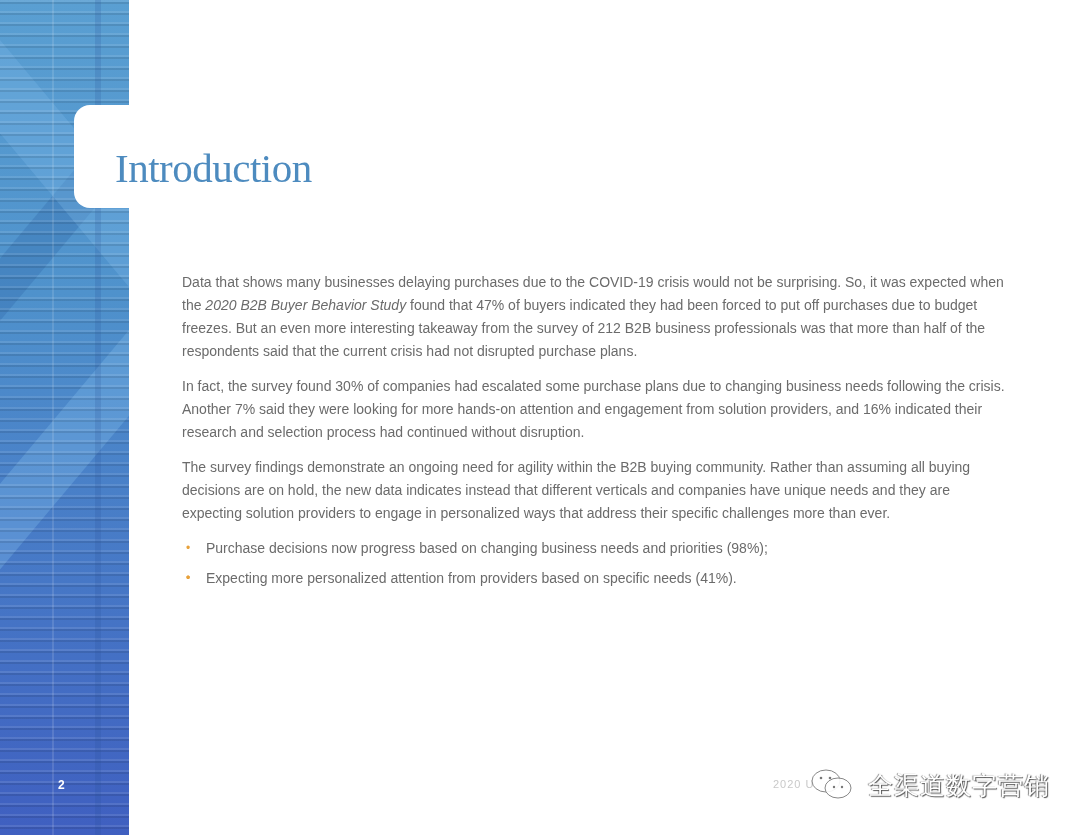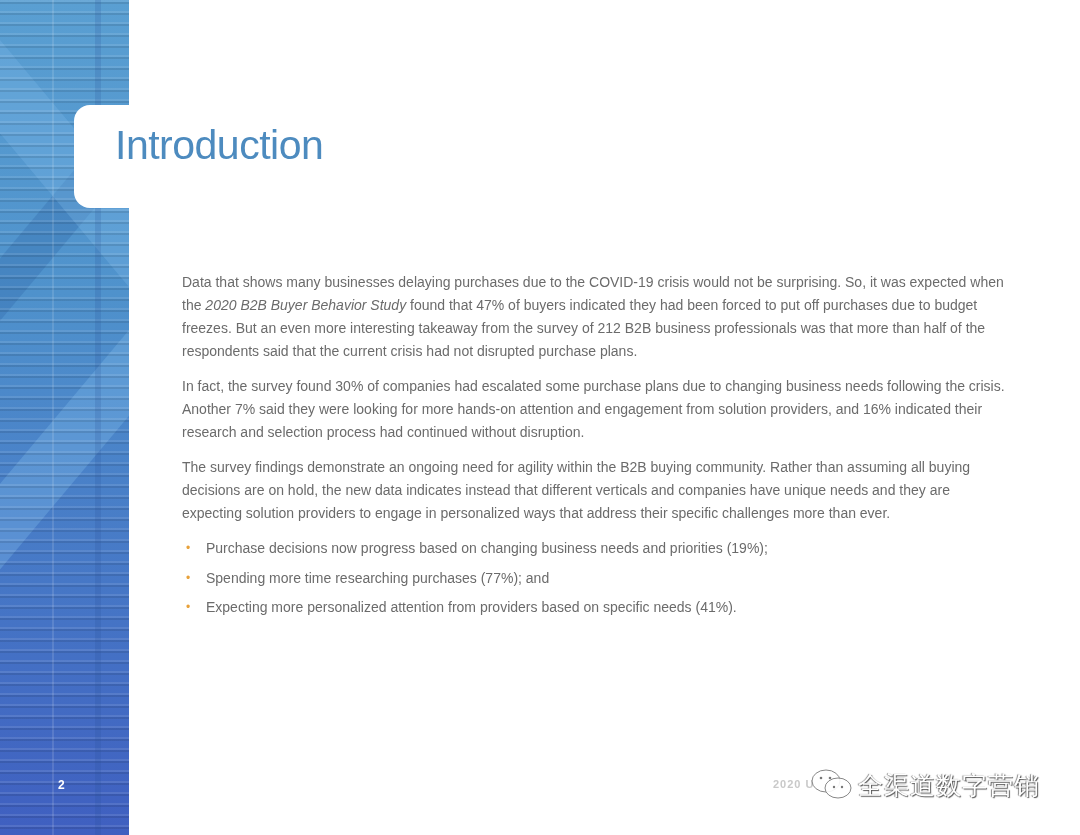--- a/index.html
+++ b/index.html
@@ -10,28 +10,28 @@
     background: repeating-linear-gradient(180deg, rgba(255,255,255,0.10) 0px, rgba(255,255,255,0.10) 2px, rgba(0,0,0,0.10) 2px, rgba(0,0,0,0.10) 4px, transparent 4px, transparent 11px); }
   .vline { position:absolute; top:0; bottom:0; width:2px; background:rgba(255,255,255,0.12); }
   .vline.v1 { left:52px; }
   .vline.v2 { left:95px; width:6px; background:rgba(40,80,150,0.18); }
   .diag { position:absolute; width:60px; height:700px; background:rgba(120,180,230,0.35); transform-origin:center; }
   .diag.d1 { left:40px; top:-180px; transform:rotate(-40deg); }
   .diag.d2 { left:20px; top:120px; transform:rotate(40deg); width:55px; background:rgba(130,190,235,0.32); }
   .diag.d3 { left:30px; top:-120px; transform:rotate(40deg); width:40px; background:rgba(40,90,160,0.25); }
   .page-num { position:absolute; left:58px; top:778px; color:#ffffff; font-weight:bold; font-size:12px; }
   .title-tab { position:absolute; left:74px; top:105px; width:120px; height:103px; background:#ffffff; border-radius:16px 0 0 16px; }
-  .page-title { position:absolute; left:115px; top:122px; font-family:Liberation Sans, sans-serif; font-size:41px; color:#4d8bbf; letter-spacing:-0.5px; margin:0; font-weight:normal; }
+  .page-title { position:absolute; left:115px; top:144px; font-family:Liberation Serif, serif; font-size:41px; color:#4d8bbf; letter-spacing:-0.5px; margin:0; font-weight:normal; }
   .content { position:absolute; left:182px; top:263px; width:830px; color:#6b6b6b; font-size:14px; line-height:23px; }
   .content p { margin:8px 0 12px 0; }
   .content ul { list-style:none; margin:0 0 11px 0; padding:0 0 0 24px; }
   .content li { position:relative; margin:0 0 6.5px 0; }
   .bullet { position:absolute; left:-20px; top:0; color:#e8a13a; font-size:12px; }
-  .footer { position:absolute; left:773px; top:778px; font-size:11px; font-weight:bold; color:#c9c9c9; letter-spacing:1px; }
-  .watermark { position:absolute; left:810px; top:768px; display:flex; align-items:center; gap:4px; }
+  .footer { position:absolute; left:773px; top:778px; font-size:11px; font-weight:normal; color:#c9c9c9; letter-spacing:1px; }
+  .watermark { position:absolute; left:810px; top:768px; display:flex; align-items:center; gap:14px; }
   .wm-text { font-size:25px; color:#ffffff; text-shadow: 1px 1px 1px #555, -1px 0 1px #888; letter-spacing:1px; }
   .wm-icon { width:44px; height:34px; }
 </style>
 </head>
 <body>
 
 <div class="sidebar">
   <div class="diag d3"></div>
   <div class="diag d1"></div>
   <div class="diag d2"></div>
@@ -42,22 +42,22 @@
 </div>
 
 <div class="title-tab"></div>
 <h1 class="page-title">Introduction</h1>
 
 <div class="content">
   <p><span>Data that shows many businesses delaying purchases due to the COVID-19 crisis would not be surprising. So, it was expected when the </span><em>2020 B2B Buyer Behavior Study</em><span> found that 47% of buyers indicated they had been forced to put off purchases due to budget freezes. But an even more interesting takeaway from the survey of 212 B2B business professionals was that more than half of the respondents said that the current crisis had not disrupted purchase plans.</span></p>
   <p>In fact, the survey found 30% of companies had escalated some purchase plans due to changing business needs following the crisis. Another 7% said they were looking for more hands-on attention and engagement from solution providers, and 16% indicated their research and selection process had continued without disruption.</p>
   <p>The survey findings demonstrate an ongoing need for agility within the B2B buying community. Rather than assuming all buying decisions are on hold, the new data indicates instead that different verticals and companies have unique needs and they are expecting solution providers to engage in personalized ways that address their specific challenges more than ever.</p>
   <ul>
-    <li><span class="bullet">•</span><span>Purchase decisions now progress based on changing business needs and priorities (19%);</span></li>
-    <li><span class="bullet">•</span><span>Spending more time researching purchases (77%); and</span></li>
+    <li><span class="bullet">•</span><span>Purchase decisions now progress based on changing business needs and priorities (98%);</span></li>
+    <li><span class="bullet">•</span></li>
     <li><span class="bullet">•</span><span>Expecting more personalized attention from providers based on specific needs (41%).</span></li>
   </ul>
 </div>
 
 <div class="footer">2020 U</div>
 
 <div class="watermark">
   <svg class="wm-icon" viewBox="0 0 44 34">
     <ellipse cx="16" cy="13" rx="14" ry="11" fill="rgba(255,255,255,0.85)" stroke="#888" stroke-width="1"></ellipse>
     <ellipse cx="28" cy="20" rx="13" ry="10" fill="rgba(255,255,255,0.9)" stroke="#888" stroke-width="1"></ellipse>

